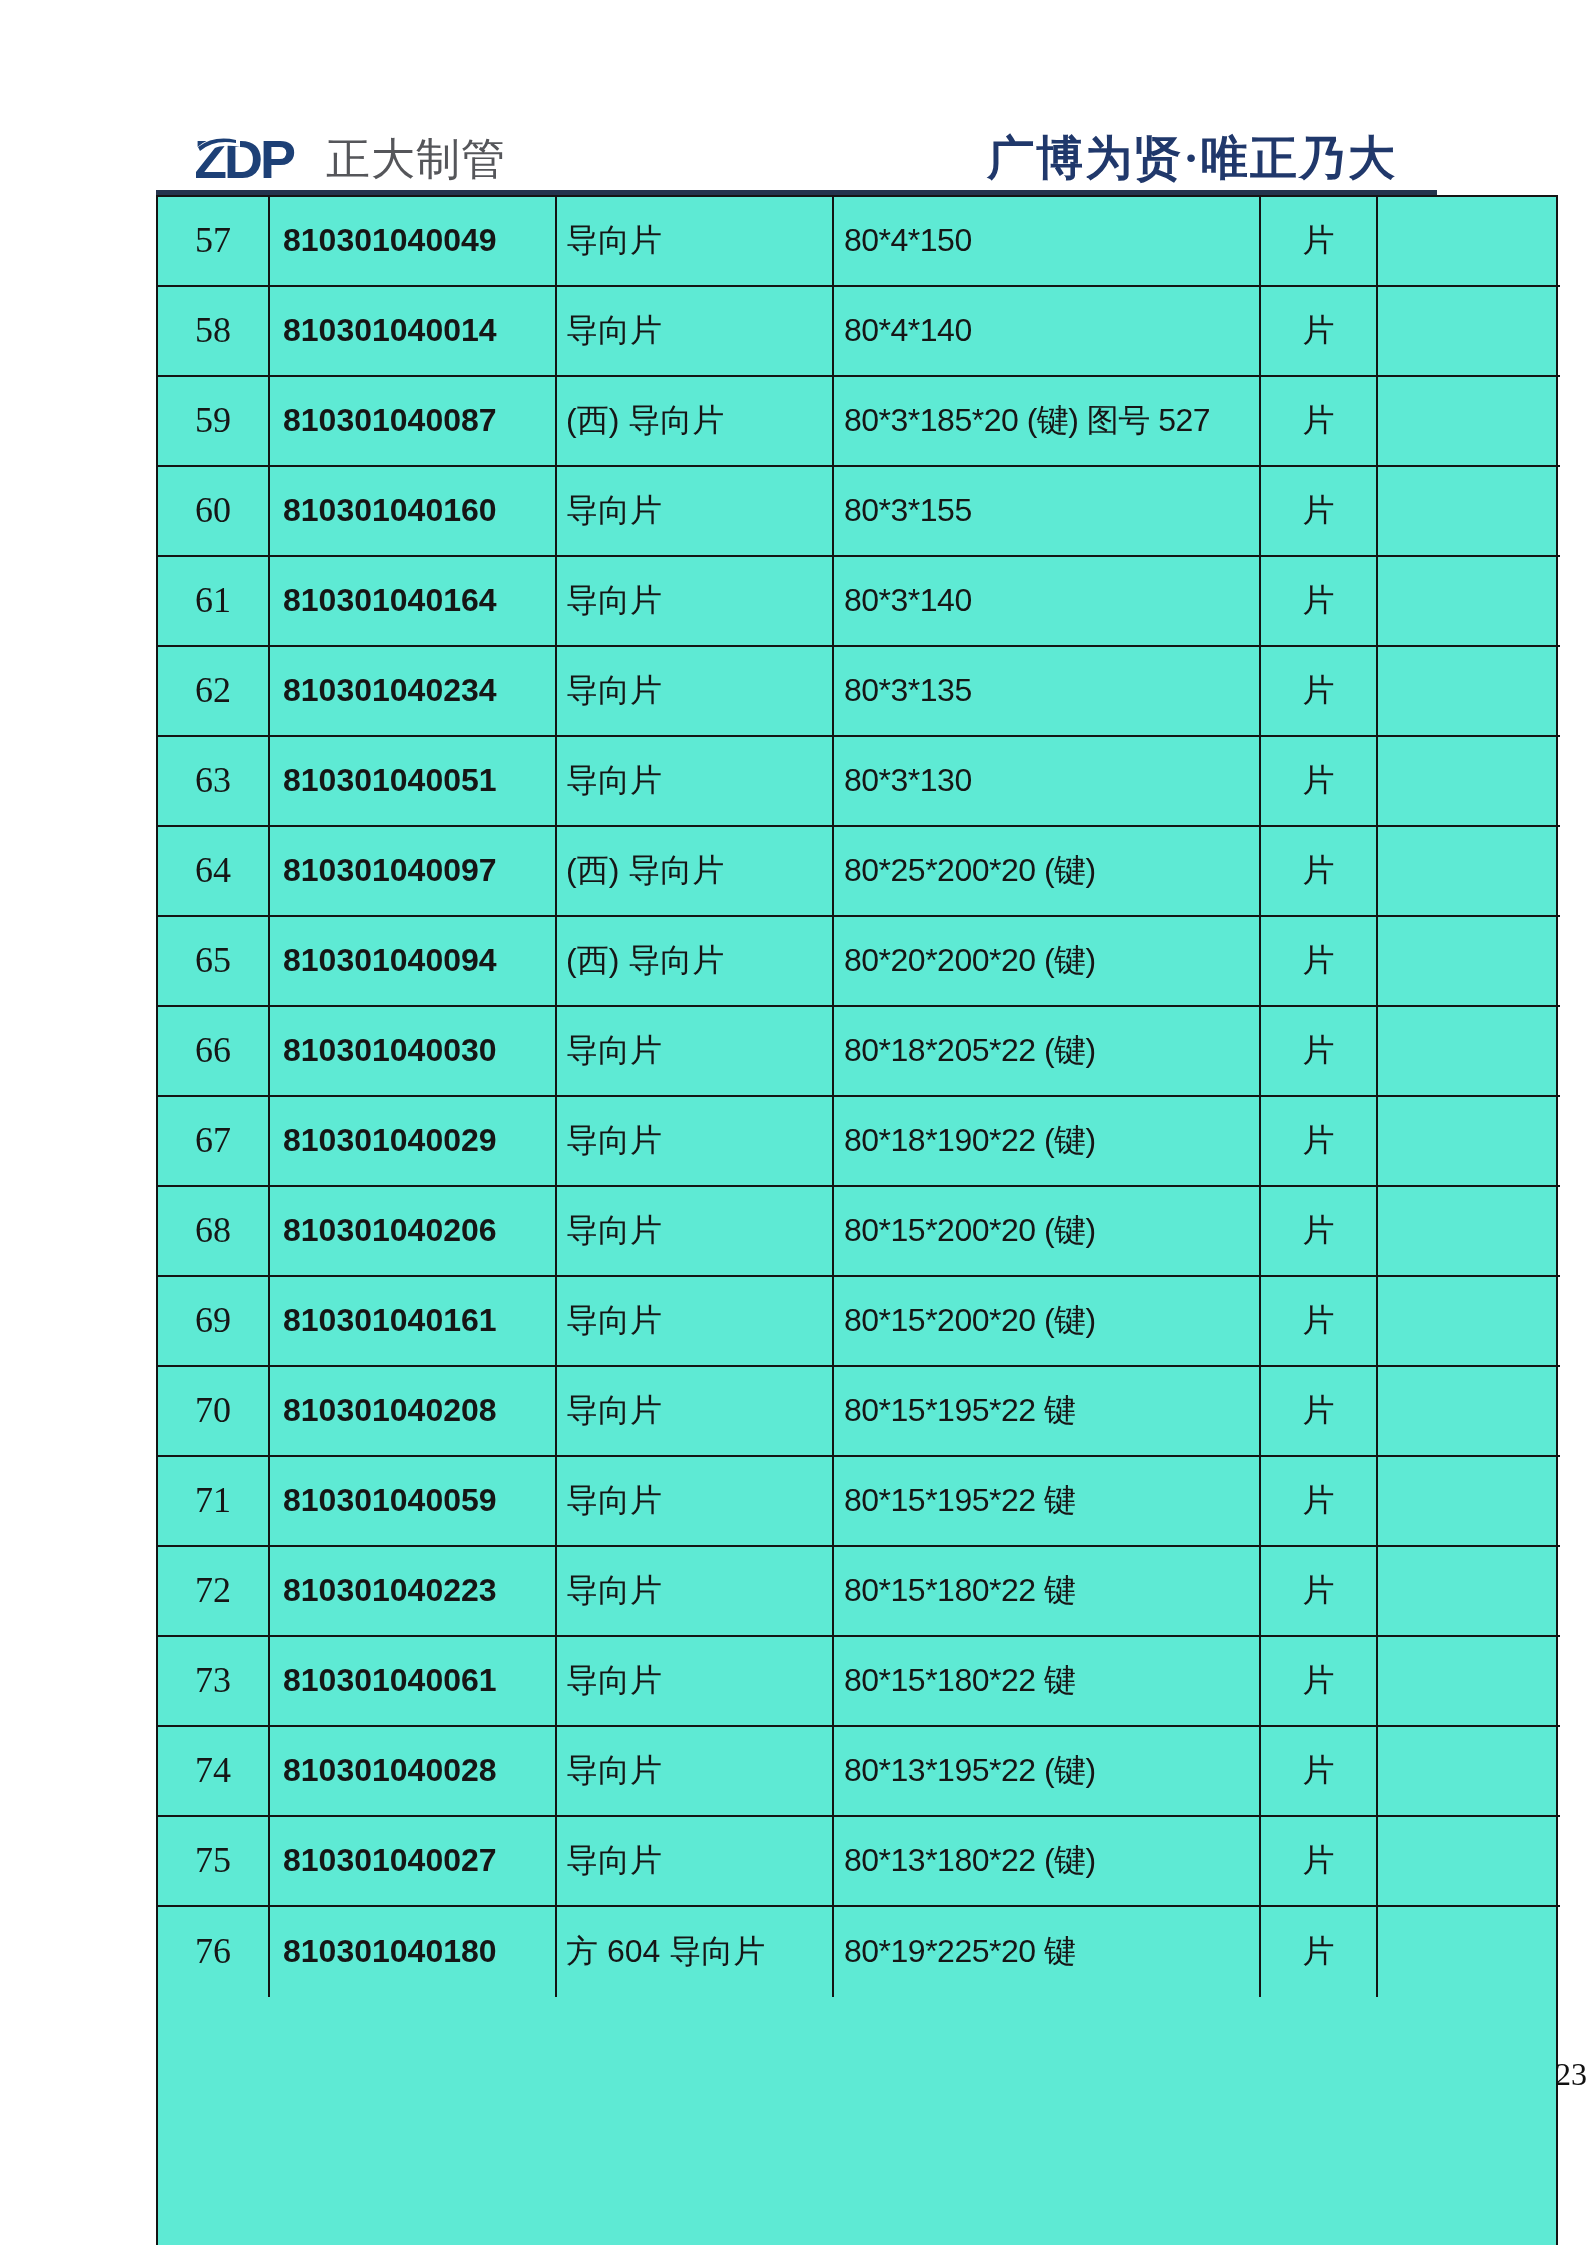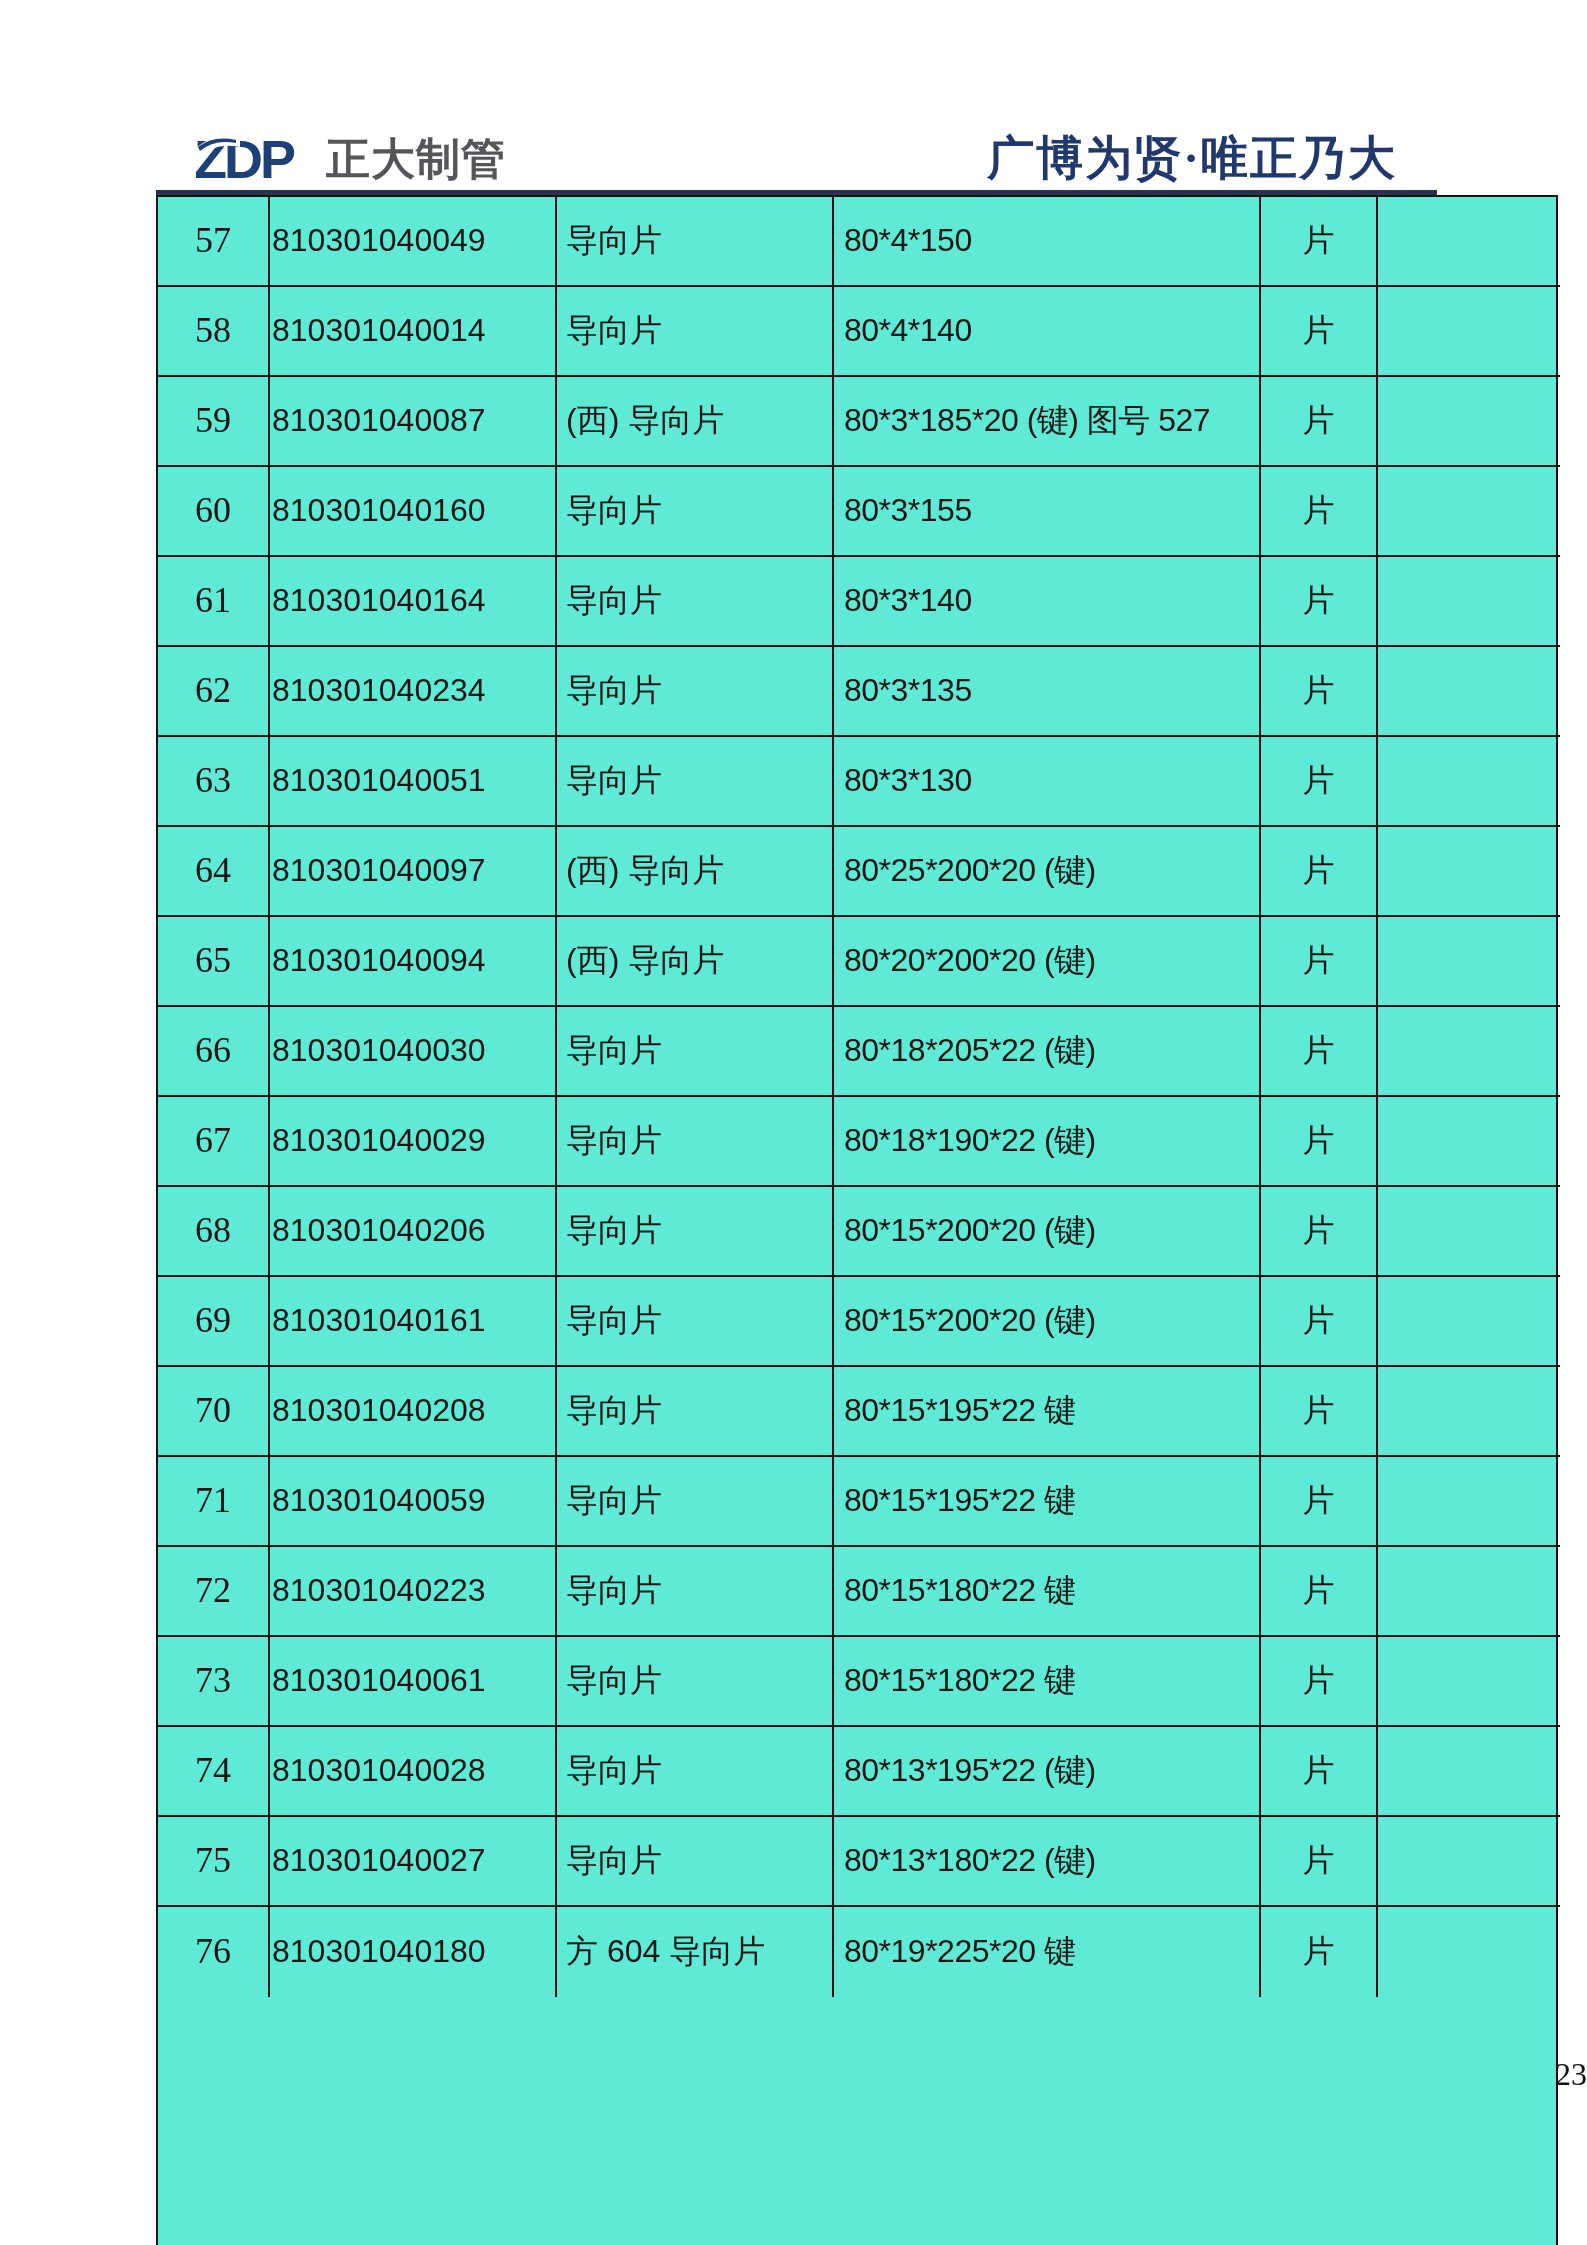--- a/index.html
+++ b/index.html
@@ -10,21 +10,21 @@
     overflow:hidden;
     font-family:"Liberation Sans","DejaVu Sans",sans-serif;
     color:#161616;
   }
   
   .header{position:absolute;left:0;top:0;width:1587px;height:195px;}
   .logo{position:absolute;left:196px;top:132px;height:50px;display:flex;align-items:flex-end;}
   .logo-mark{display:block;width:116px;height:48px;}
   .logo-cjk{
     margin-left:14px;
-    font-size:44px;font-weight:700;line-height:46px;
+    font-size:44px;font-weight:400;line-height:46px;
     color:#55565a;letter-spacing:1px;
     font-family:"Liberation Sans","DejaVu Sans",sans-serif;
   }
   .motto{
     position:absolute;right:190px;top:136px;
     font-family:"Liberation Serif","DejaVu Serif",serif;
     font-size:47px;font-weight:700;line-height:44px;
     color:#20386b;letter-spacing:2px;white-space:nowrap;
   }
   .header-rule{
@@ -51,21 +51,21 @@
     font-size:32px;line-height:1.1;
     white-space:nowrap;overflow:hidden;
   }
   .trow .cell:nth-child(6){border-right:none;}
   .trow:last-child .cell{border-bottom:none;}
   .cell-no{
     justify-content:center;
     font-family:"Liberation Serif","DejaVu Serif",serif;
     font-size:36px;
   }
-  .cell-code{padding-left:2px;letter-spacing:0;}
+  .cell-code{padding-left:13px;letter-spacing:0;font-weight:bold;}
   .cell-name{padding-left:9px;}
   .cell-spec{padding-left:10px;letter-spacing:-0.5px;}
   .cell-unit{justify-content:center;}
   
   .page-number{
     position:absolute;left:0;top:2056px;width:1587px;
     text-align:right;
     font-family:"Liberation Serif","DejaVu Serif",serif;
     font-size:32px;color:#111;
   }

